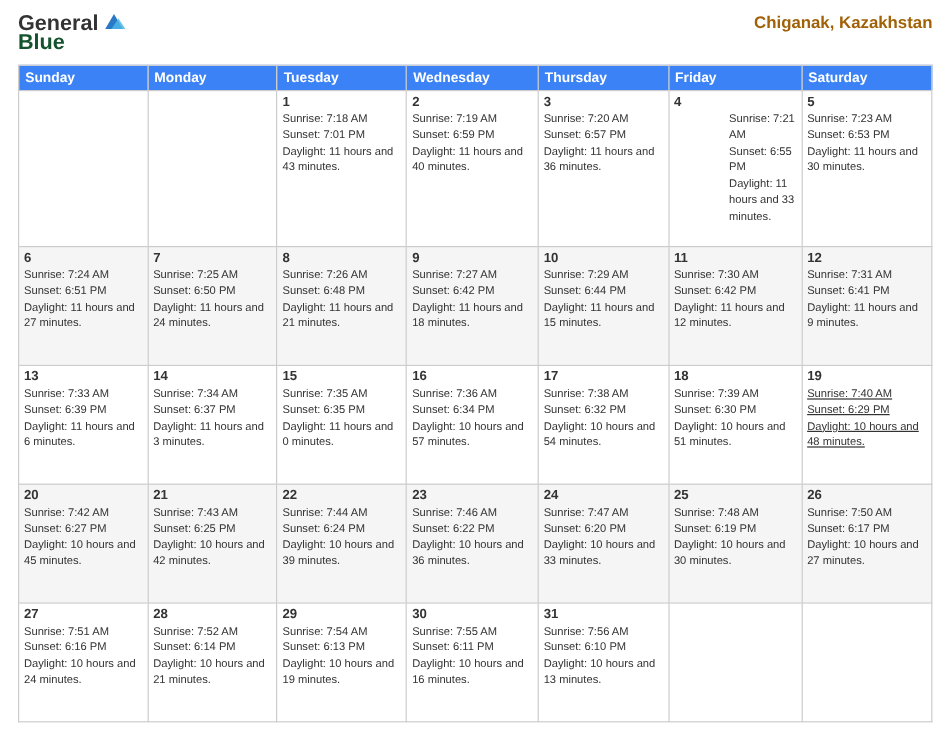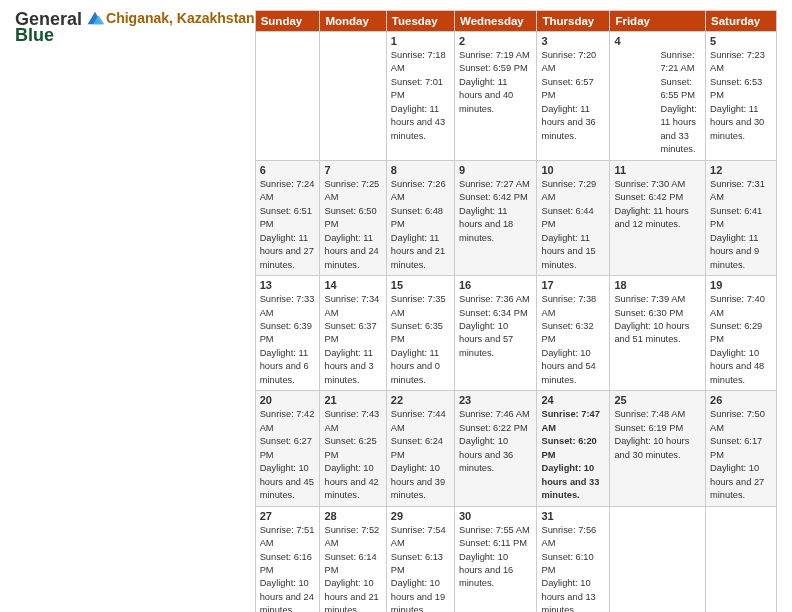--- a/index.html
+++ b/index.html
@@ -8,21 +8,21 @@
       background: #fff;
       width: 792px;
       height: 612px;
       overflow: hidden;
     }
     .page {
       width: 792px;
       height: 612px;
       padding: 10px 15px;
       display: flex;
-      flex-direction: row;
+      flex-direction: column;
     }
     .header {
       display: flex;
       justify-content: space-between;
       align-items: flex-start;
       margin-bottom: 8px;
     }
     .logo {
       display: flex;
       align-items: center;
@@ -55,21 +55,21 @@
       font-size: 14px;
       color: #a16207;
       font-weight: bold;
     }
     .calendar {
       width: 100%;
       border-collapse: collapse;
       flex: 1;
     }
     .calendar th {
-      background: #c2410c;
+      background: #3b82f6;
       color: #fff;
       font-size: 11.5px;
       font-weight: bold;
       padding: 4px 5px;
       text-align: left;
       border: 1px solid #ccc;
       margin-top: 36px;
     }
     .calendar td {
       border: 1px solid #ccc;
@@ -250,21 +250,21 @@
 Daylight: 10 hours and 54 minutes.</div>
           </td>
           <td>
             <span class="day-num">18</span>
             <div class="day-info" style="white-space: pre-line;">Sunrise: 7:39 AM
 Sunset: 6:30 PM
 Daylight: 10 hours and 51 minutes.</div>
           </td>
           <td>
             <span class="day-num">19</span>
-            <div class="day-info" style="white-space: pre-line;">Sunrise: 7:40 AM
+            <div class="day-info" style="white-space: pre-line; text-decoration: underline;">Sunrise: 7:40 AM
 Sunset: 6:29 PM
 Daylight: 10 hours and 48 minutes.</div>
           </td>
         </tr>
         <tr>
           <td>
             <span class="day-num">20</span>
             <div class="day-info" style="white-space: pre-line;">Sunrise: 7:42 AM
 Sunset: 6:27 PM
 Daylight: 10 hours and 45 minutes.</div>
@@ -282,21 +282,21 @@
 Daylight: 10 hours and 39 minutes.</div>
           </td>
           <td>
             <span class="day-num">23</span>
             <div class="day-info" style="white-space: pre-line;">Sunrise: 7:46 AM
 Sunset: 6:22 PM
 Daylight: 10 hours and 36 minutes.</div>
           </td>
           <td>
             <span class="day-num">24</span>
-            <div class="day-info" style="white-space: pre-line; font-weight: bold;">Sunrise: 7:47 AM
+            <div class="day-info" style="white-space: pre-line;">Sunrise: 7:47 AM
 Sunset: 6:20 PM
 Daylight: 10 hours and 33 minutes.</div>
           </td>
           <td>
             <span class="day-num">25</span>
             <div class="day-info" style="white-space: pre-line;">Sunrise: 7:48 AM
 Sunset: 6:19 PM
 Daylight: 10 hours and 30 minutes.</div>
           </td>
           <td>

